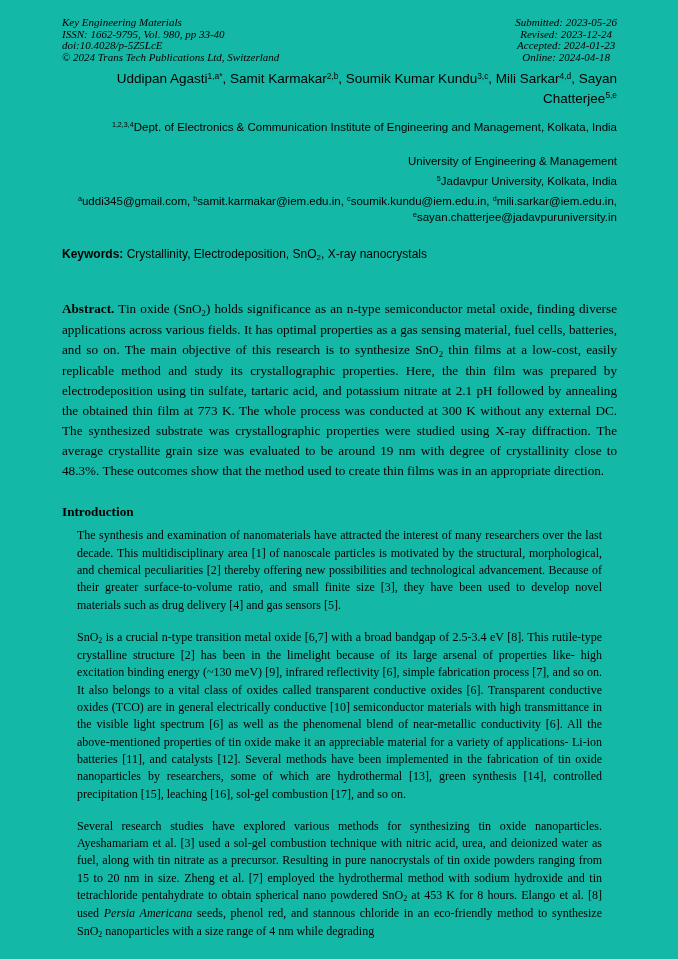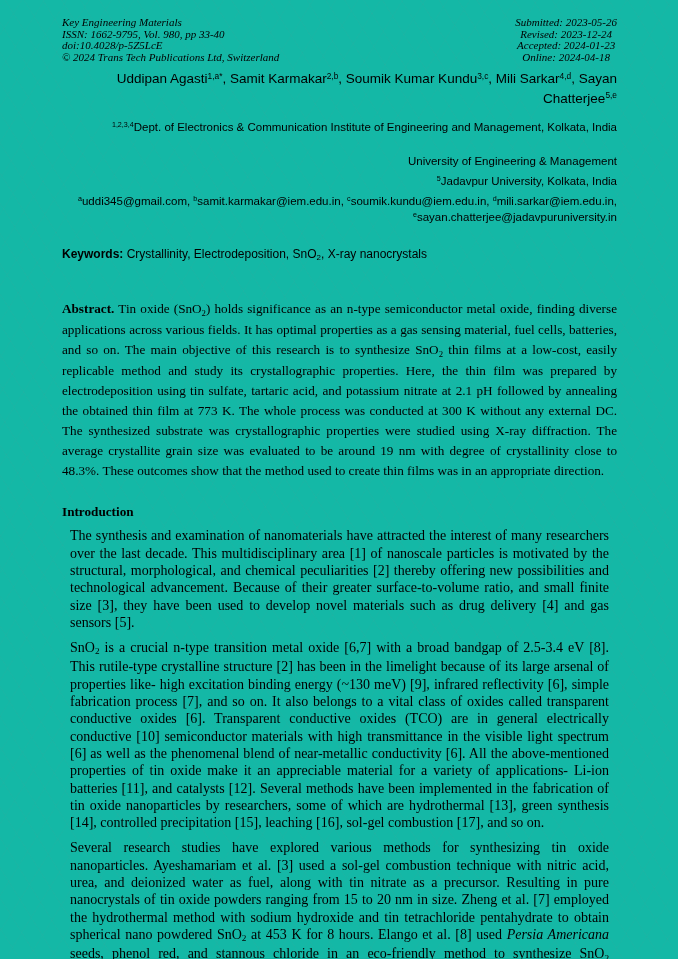--- a/index.html
+++ b/index.html
@@ -38,21 +38,21 @@
   .affil-jad     { margin-top:6px; }
   .emails        { margin-top:4px; }
   .keywords {
     font-family:"Liberation Sans", sans-serif;
     font-size:12px; line-height:15px; margin-top:21px;
   }
   .abstract {
     font-size:13.2px; line-height:20px; text-align:justify; margin-top:36px;
   }
   .sec-heading { font-weight:bold; font-size:13.2px; margin-top:23px; }
-  .sec-body p  { font-size:14px; line-height:17.3px; text-align:justify; margin:8px; }
+  .sec-body p  { font-size:12px; line-height:17.3px; text-align:justify; margin:15px; }
   .sec-body p:first-child { margin-top:7px; }
   b { font-weight:bold;text-align:right; }
   sup { font-size:0.62em; vertical-align:baseline; position:relative; top:-0.55em; }
   sub { font-size:0.66em; vertical-align:baseline; position:relative; top:0.25em; }
   i { font-style:italic; }
 </style>
 </head>
 <body>
 
 <div class="page">

